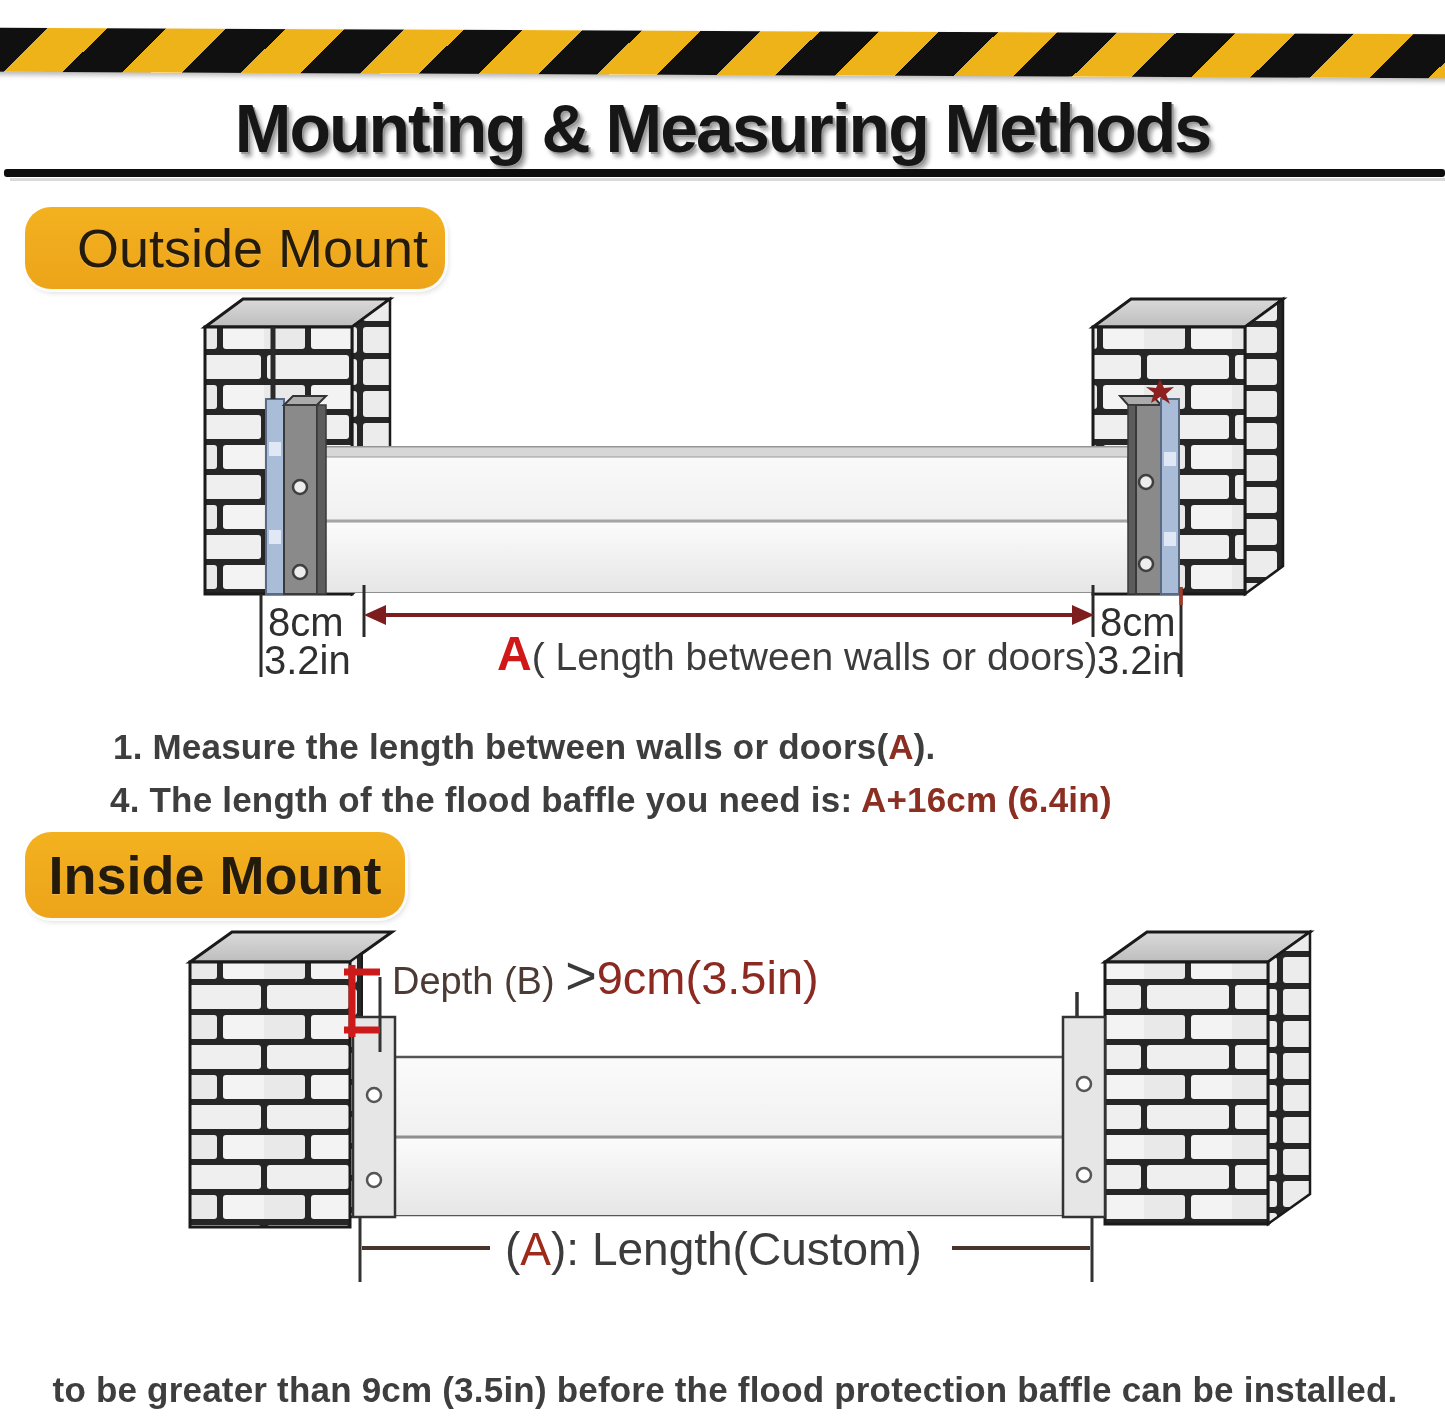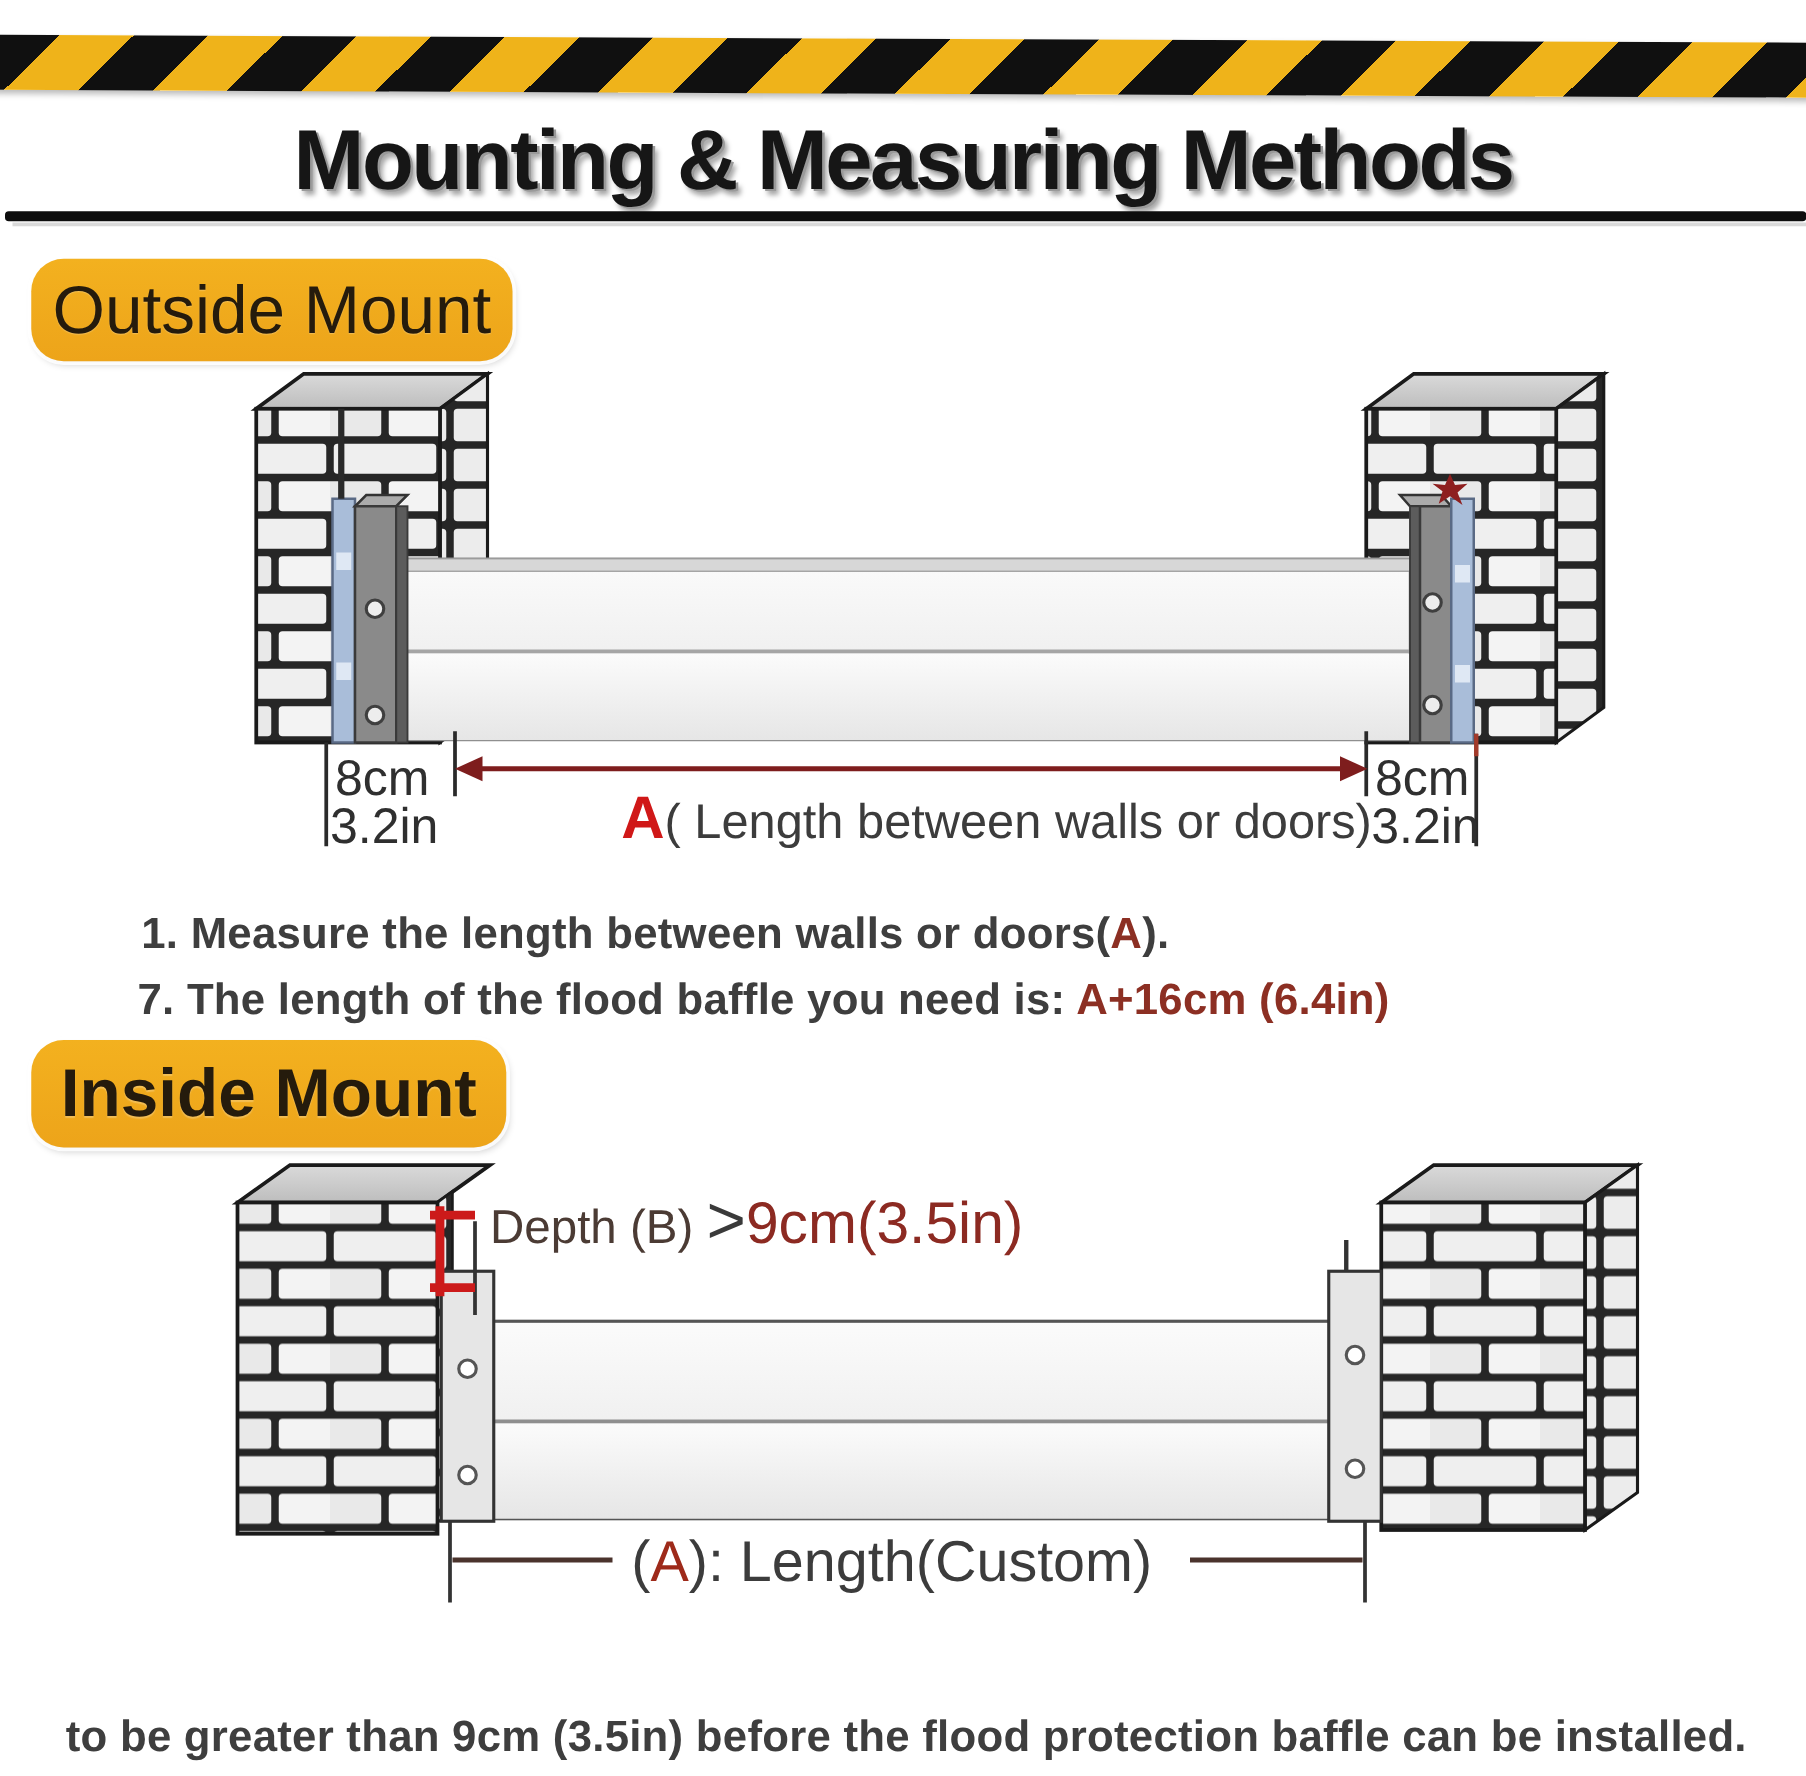--- a/index.html
+++ b/index.html
@@ -26,21 +26,21 @@
   .title-rule-shadow{position:absolute;top:151px;left:10px;right:0;height:3px;background:#c9c9c9;opacity:.7;}
   
   .badge{
     position:absolute;display:flex;align-items:center;justify-content:center;
     background:linear-gradient(180deg,#f3b11f 0%,#eda41a 100%);
     border-radius:26px;color:#251b0c;font-size:54px;
     box-shadow:0 0 0 3px rgba(255,255,255,0.85),2px 3px 6px rgba(0,0,0,0.18);
     text-shadow:0 1px 1px rgba(255,255,255,0.25);
     white-space:nowrap;
   }
-  .badge-outside{left:25px;top:180px;width:385px;height:82px;}
+  .badge-outside{left:25px;top:180px;width:385px;height:82px;padding-left:35px;}
   .badge-inside{left:25px;top:805px;width:380px;height:86px;font-weight:bold;}
   
   .diagram{position:absolute;left:0;}
   
   .step{position:absolute;font-size:35px;color:#3e3e3e;letter-spacing:.2px;white-space:nowrap;font-weight:bold;}
   .step .red{color:#8c2f23;}
   .step .line{display:block;}
   .step-center{text-align:center;white-space:normal;line-height:1.32;}
   .step-center .nowrap{white-space:nowrap;}
 </style>
@@ -133,21 +133,21 @@
       <polygon points="1094,323 1072,313 1072,333" fill="#7e1d1d"></polygon>
       <text x="268" y="344"><tspan>8cm</tspan></text>
       <text x="264" y="382"><tspan>3.2in</tspan></text>
       <text x="1100" y="344"><tspan>8cm</tspan></text>
       <text x="1097" y="382"><tspan>3.2in</tspan></text>
       <text x="497" y="378"><tspan font-size="48" font-weight="bold" fill="#d01818">A</tspan><tspan font-size="39" fill="#3c3c3c">( Length between walls or doors)</tspan></text>
     </g>
   </svg>
 
   <p class="step" style="left:113px;top:700px;margin:0"><span>1. Measure the length between walls or doors(</span><span class="red">A</span><span>).</span></p>
-  <p class="step" style="left:110px;top:753px;margin:0"><span>7. The length of the flood baffle you need is: </span><span class="red">A+16cm (6.4in)</span></p>
+  <p class="step" style="left:110px;top:753px;margin:0"><span>4. The length of the flood baffle you need is: </span><span class="red">A+16cm (6.4in)</span></p>
 
   <svg class="diagram" style="top:895px" width="1445" height="380" viewBox="0 0 1445 380">
     <defs>
       <linearGradient id="topfaceG2" x1="0" y1="0" x2="0" y2="1">
         <stop offset="0" stop-color="#dadada"></stop>
           <stop offset="1" stop-color="#bdbdbd"></stop>
       </linearGradient>
       <linearGradient id="panelG2" x1="0" y1="0" x2="0" y2="1">
         <stop offset="0" stop-color="#fbfbfb"></stop>
           <stop offset="1" stop-color="#e6e6e6"></stop>

